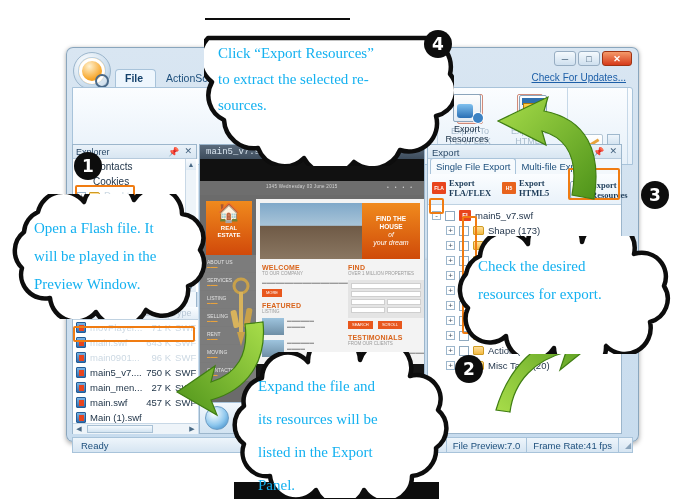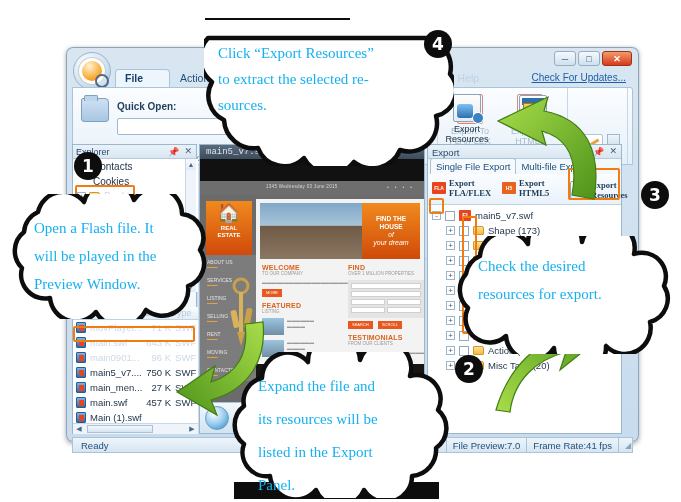--- a/index.html
+++ b/index.html
@@ -55,21 +55,21 @@
   }
   #app-orb .orb-inner:after {
     content:""; position:absolute; right:-4px; bottom:-4px;
     width:10px; height:10px; border:2px solid #4a6a8a; border-radius:50%;
     background:rgba(255,255,255,.35);
   }
 
   
   #ribbon-tabs { position:absolute; left:48px; top:22px; height:17px; display:flex; align-items:flex-end; }
   .rtab {
-    padding:2px 26px 3px 9px; font-size:10.5px; color:#1d4f7c;
+    padding:2px 12px 3px 9px; font-size:10.5px; color:#1d4f7c;
     border-radius:4px 4px 0 0; margin-right:1px;
   }
   .rtab.active { background:#eef6fd; border:1px solid #a8c3da; border-bottom:none; color:#14416b; font-weight:bold; }
 
   #check-updates {
     position:absolute; right:12px; top:24px; font-size:10px; color:#1d5fa8;
     text-decoration:underline;
   }
 
   
@@ -401,28 +401,20 @@
     <div class="rtab">ActionScript</div>
     <div class="rtab">View</div>
     <div class="rtab" style="color:#bed2e2">Config</div>
     <div class="rtab" style="color:#bed2e2">Tools</div>
     <div class="rtab" style="color:#bed2e2">Help</div>
   </div>
   <div id="check-updates">Check For Updates...</div>
 
   <div id="ribbon">
 
-    <div class="rgroup" id="g-quickopen">
-      <div id="qo-folder"></div>
-      <div id="qo-label">Quick Open:</div>
-      <div id="qo-input"></div>
-      <div id="qo-drop">▾</div>
-      <div id="qo-go">Go</div>
-      <div class="glabel">Quick Open</div>
-    </div>
 
     <div class="rgroup" id="g-recent">
       <div class="ricon" style="left:6px">
         <div class="glyph">☐</div>
         <div class="cap">Recent</div>
         <div class="cap">Files ▾</div>
       </div>
       <div class="ricon" style="left:54px">
         <div class="glyph">☆</div>
         <div class="cap">Favorites</div>

